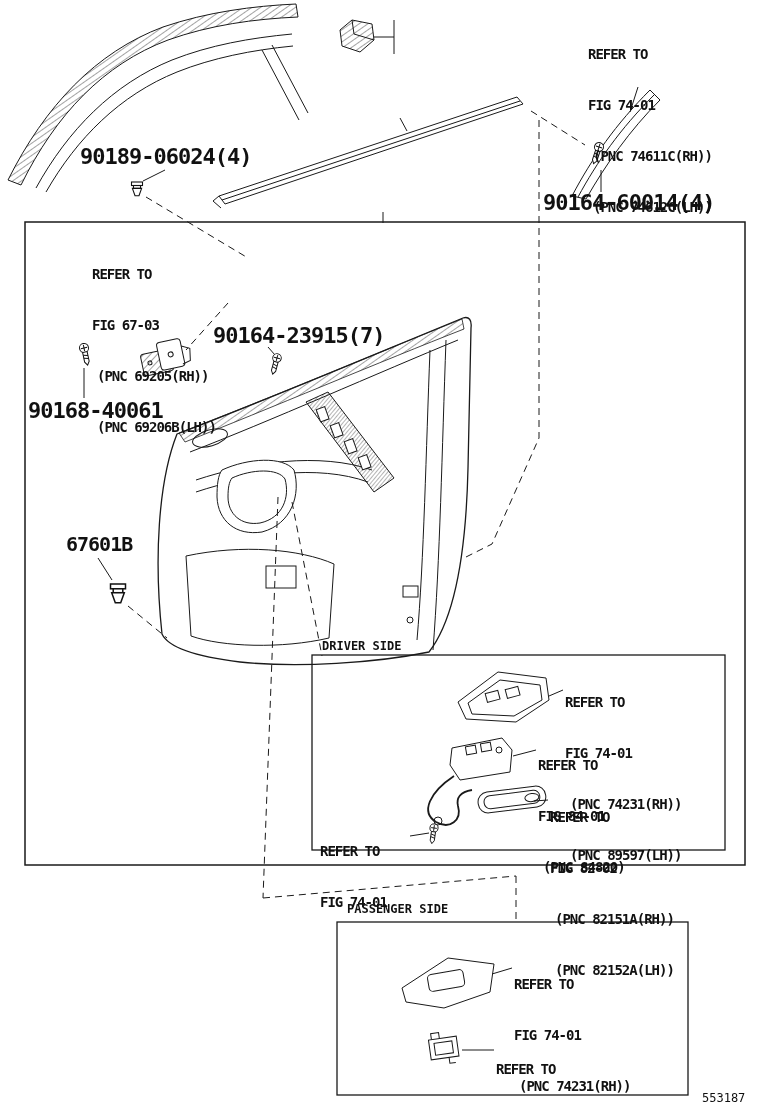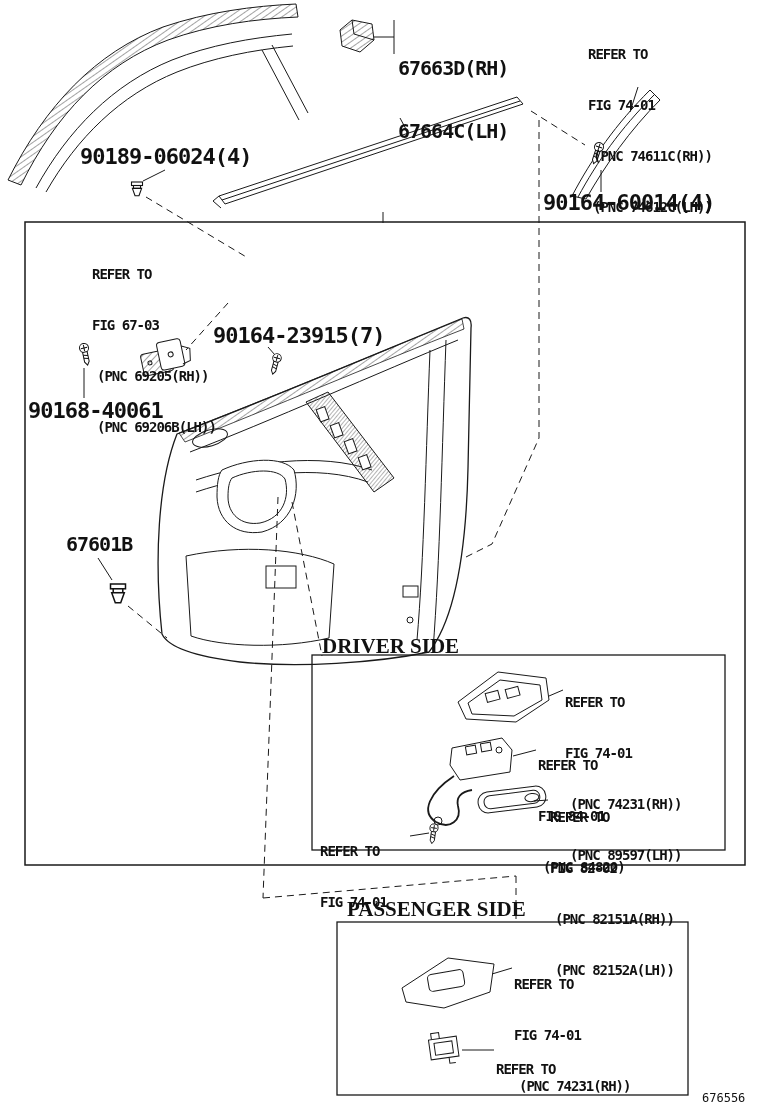--- a/index.html
+++ b/index.html
@@ -4,21 +4,21 @@
 <style>
   html,body{margin:0;padding:0;background:#fff;}
   #stage{position:relative;width:760px;height:1112px;background:#ffffff;overflow:hidden;
          font-family:"DejaVu Sans Mono","Liberation Mono",monospace;color:#111;}
   #art{position:absolute;left:0;top:0;}
   .dash{stroke-dasharray:7 5;}
   .lbl{position:absolute;font-weight:bold;white-space:pre;color:#111;}
   .big{font-size:20px;line-height:21px;letter-spacing:-1px;}
   .med{font-size:22px;line-height:19px;letter-spacing:-1px;}
   .ref{font-size:14px;line-height:17px;letter-spacing:-1px;}
-  .side{font-size:21px;line-height:16px;letter-spacing:0px;font-family:Liberation Serif, serif;}
+  .side{font-size:12px;line-height:16px;letter-spacing:0px;}
   .code{font-size:12px;line-height:13px;font-weight:normal;}
   .ind{padding-left:5px;}
 </style>
 </head>
 <body>
 
 <div id="stage">
 
 <svg id="art" width="760" height="1112" viewBox="0 0 760 1112">
   <defs>
@@ -195,24 +195,20 @@
         <rect x="435" y="1042" width="18" height="12"></rect>
         <path d="M 433,1038 L 433,1032 L 441,1032 L 441,1038"></path>
         <path d="M 448,1058 L 448,1064 L 454,1064"></path>
       </g>
       <line x1="494" y1="1050" x2="462" y2="1050"></line>
     </g>
 
   </g>
 </svg>
 
-<div class="lbl big" style="left:398px;top:16px">
-  <div>67663D(RH)</div>
-  <div>67664C(LH)</div>
-</div>
 
 
 <div class="lbl ref" style="left:588px;top:12px">
   <div>REFER TO</div>
   <div>FIG 74-01</div>
   <div class="ind">(PNC 74611C(RH))</div>
   <div class="ind">(PNC 74612C(LH))</div>
 </div>
 
 <div class="lbl med" style="left:80px;top:147px">90189-06024(4)</div>
@@ -268,15 +264,15 @@
   <div class="ind">(PNC 74231(RH))</div>
   
 </div>
 
 <div class="lbl ref" style="left:496px;top:1027px">
   <div>REFER TO</div>
   
   
 </div>
 
-<div class="lbl code" style="left:702px;top:1092px">676556</div>
+<div class="lbl code" style="left:702px;top:1092px">553187</div>
 
 </div>
 
 </body></html>

